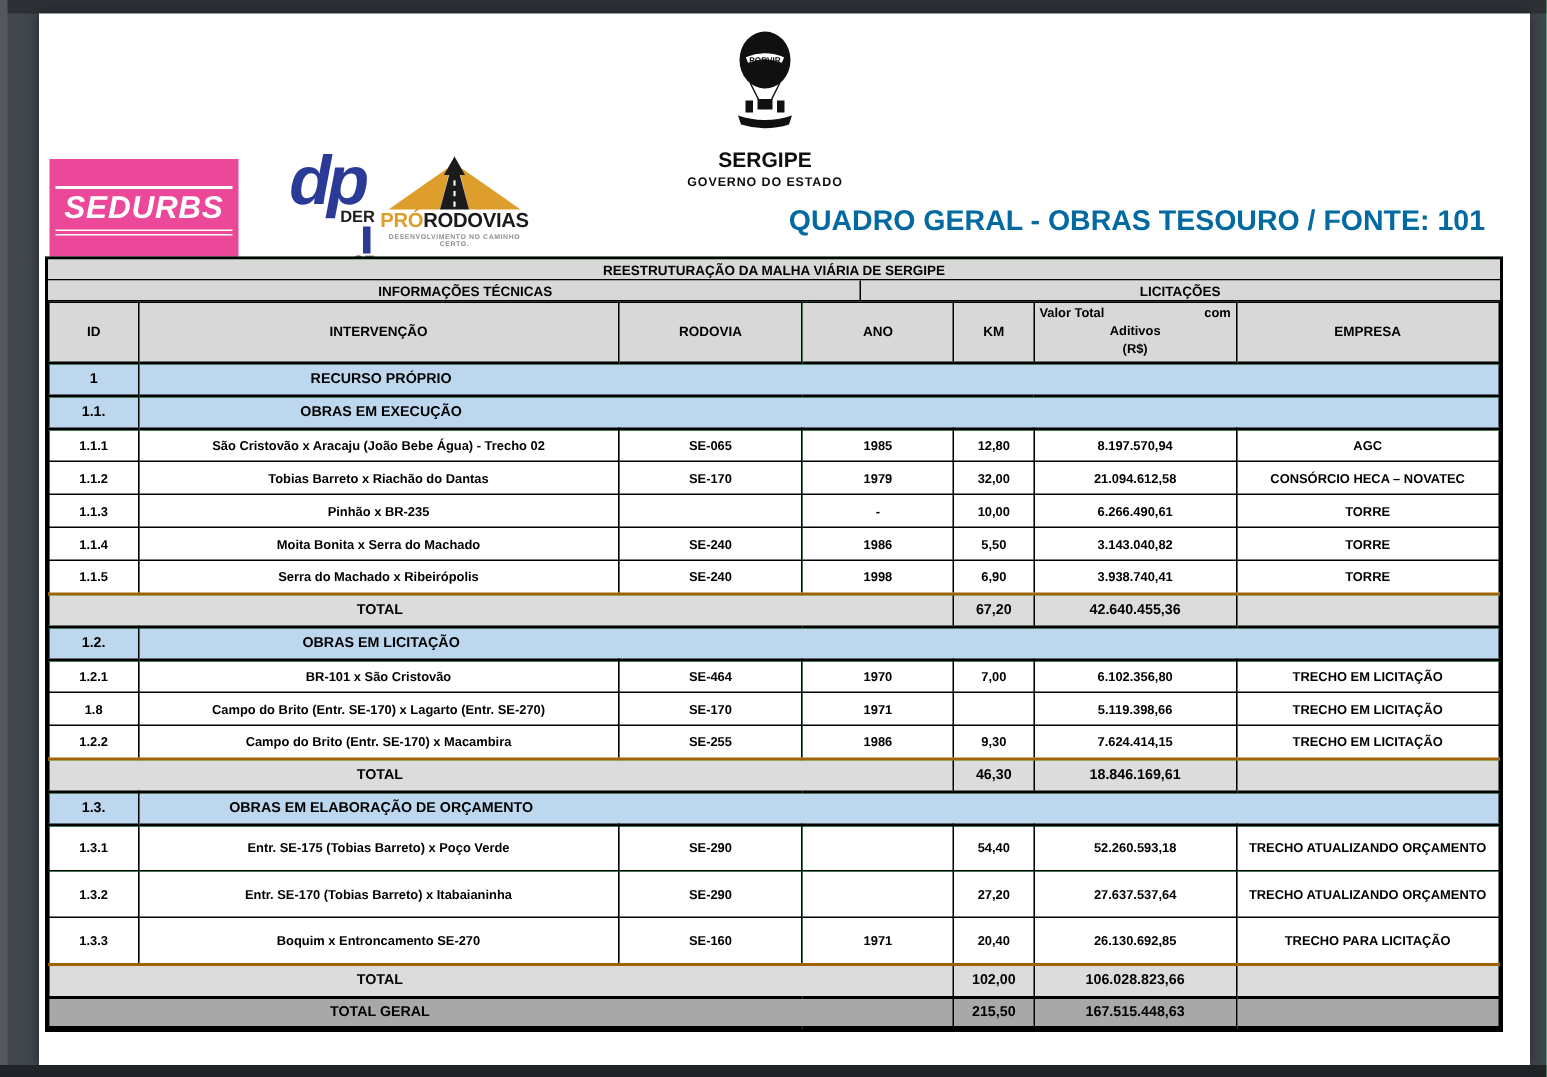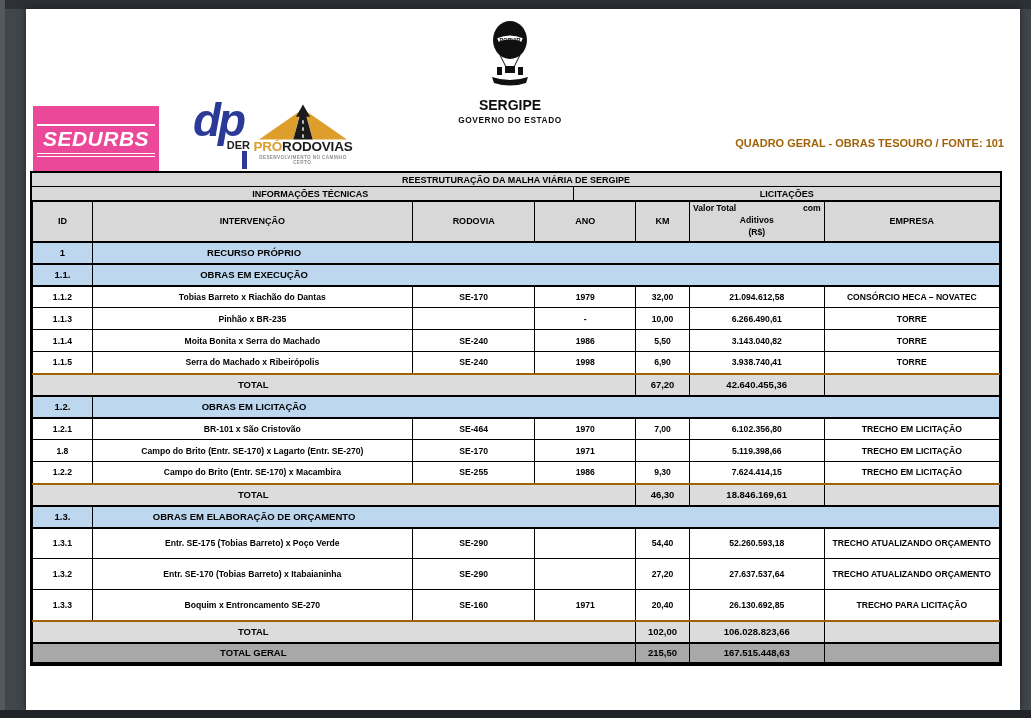--- a/index.html
+++ b/index.html
@@ -29,21 +29,21 @@
   .pro-road { display:block; margin:0 auto; }
   .pro-name { font-size:13.5px; font-weight:800; letter-spacing:-.2px; line-height:14px; }
   .pro-name .gold { color:#dd9e2c; }
   .pro-name .black { color:#1b1b1b; }
   .pro-tag { font-size:4.6px; font-weight:700; color:#8f8f8f; letter-spacing:.4px; margin-top:1px; }
 
   .sergipe-logo { position:absolute; left:424px; top:10px; width:120px; text-align:center; }
   .sergipe-name { font-size:14px; font-weight:800; color:#0d0d0d; letter-spacing:0; line-height:20px; }
   .sergipe-sub { font-size:8.3px; font-weight:700; color:#0d0d0d; letter-spacing:.6px; }
 
-  .doc-title { position:absolute; right:16px; top:128px; font-size:11px; font-weight:700; color:#a16207; }
+  .doc-title { position:absolute; right:30px; top:128px; font-size:19px; font-weight:700; color:#0369a1; }
 
   
   .table-wrap { position:absolute; left:4px; top:162px; width:972px; border:2px solid #000; background:#86efac; }
   .row-top { height:14px; background:#d8d8d8; border-bottom:1px solid #000;
              display:flex; align-items:center; justify-content:center; font-size:9px; font-weight:700; }
   .row-group { height:14px; background:#d8d8d8; border-bottom:1px solid #000; display:flex;padding-left:16px; }
   .row-group .gcell { display:flex; align-items:center; justify-content:center; font-size:9px; font-weight:700; }
   .gcell.info { width:55.2%; border-right:1px solid #000; }
   .gcell.licit { flex:1; }
 
@@ -156,20 +156,29 @@
               <div class="sec-label">RECURSO PRÓPRIO</div>
             </td>
           </tr>
           <tr class="r-section">
             <td class="c-id">1.1.</td>
             <td class="c-seclabel" colspan="6">
               <div class="sec-label">OBRAS EM EXECUÇÃO</div>
             </td>
           </tr>
           <tr class="r-data">
+            <td class="c-id">1.1.1</td>
+            <td class="c-int">São Cristovão x Aracaju (João Bebe Água) - Trecho 02</td>
+            <td class="c-rod">SE-065</td>
+            <td class="c-ano">1985</td>
+            <td class="c-km">12,80</td>
+            <td class="c-val">8.197.570,94</td>
+            <td class="c-emp">AGC</td>
+          </tr>
+          <tr class="r-data">
             <td class="c-id">1.1.2</td>
             <td class="c-int">Tobias Barreto x Riachão do Dantas</td>
             <td class="c-rod">SE-170</td>
             <td class="c-ano">1979</td>
             <td class="c-km">32,00</td>
             <td class="c-val">21.094.612,58</td>
             <td class="c-emp">CONSÓRCIO HECA – NOVATEC</td>
           </tr>
           <tr class="r-data">
             <td class="c-id">1.1.3</td>

